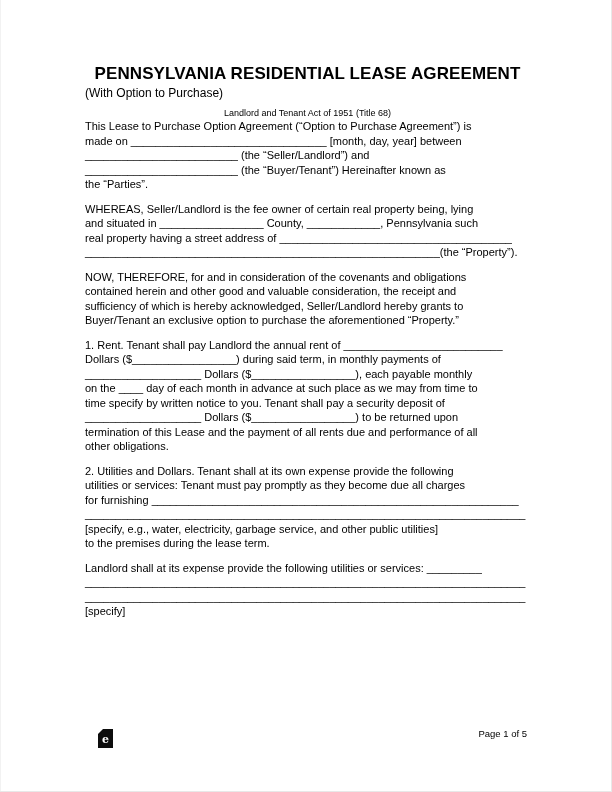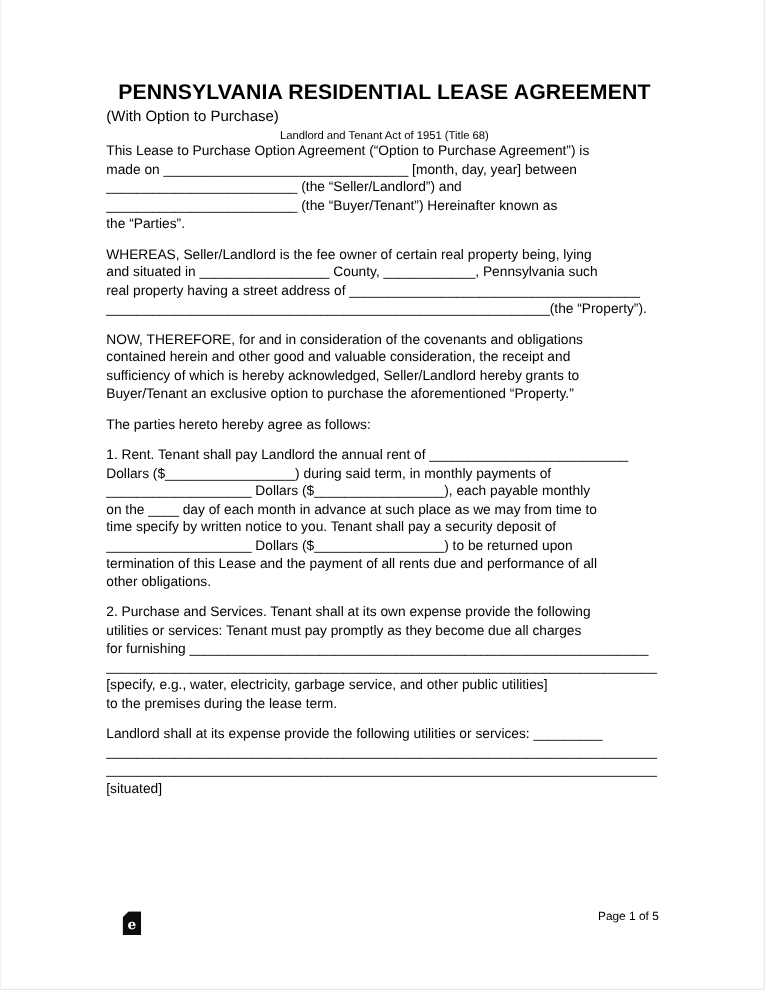--- a/index.html
+++ b/index.html
@@ -32,21 +32,21 @@
   .doc-subtitle {
     font-size: 12px;
     text-align: left;
     line-height: 15px;
     margin-top: 2px;
   }
   .doc-statute {
     font-size: 9px;
     text-align: center;
     line-height: 11px;
-    margin-top: 2px;
+    margin-top: 7px;
   }
   .para {
     white-space: pre-line;
     margin: 0 0 10px 0;
     word-break: break-word;
   }
   .para.first {
   }
   .b { font-weight: normal; }
   .footer-logo {
@@ -96,41 +96,40 @@
 and situated in _________________ County, ____________, Pennsylvania such
 real property having a street address of ______________________________________
 __________________________________________________________(the “Property”).</p>
 
 
   <p class="para">NOW, THEREFORE, for and in consideration of the covenants and obligations
 contained herein and other good and valuable consideration, the receipt and
 sufficiency of which is hereby acknowledged, Seller/Landlord hereby grants to
 Buyer/Tenant an exclusive option to purchase the aforementioned “Property.”</p>
 
-  <p class="para">The parties hereto hereby agree as follows:</p>
 
   <p class="para"><span>1. </span><span class="b">Rent</span><span>. Tenant shall pay Landlord the annual rent of __________________________
 Dollars ($_________________) during said term, in monthly payments of
 ___________________ Dollars ($_________________), each payable monthly
 on the ____ day of each month in advance at such place as we may from time to
 time specify by written notice to you. Tenant shall pay a security deposit of
 ___________________ Dollars ($_________________) to be returned upon
 termination of this Lease and the payment of all rents due and performance of all
 other obligations.</span></p>
 
-  <p class="para"><span>2. </span><span class="b">Purchase and Services</span><span>. Tenant shall at its own expense provide the following
+  <p class="para"><span>2. </span><span class="b">Utilities and Dollars</span><span>. Tenant shall at its own expense provide the following
 utilities or services: Tenant must pay promptly as they become due all charges
 for furnishing ____________________________________________________________
 ________________________________________________________________________
 [specify, e.g., water, electricity, garbage service, and other public utilities]
 to the premises during the lease term.</span></p>
 
   <p class="para">Landlord shall at its expense provide the following utilities or services: _________
 ________________________________________________________________________
 ________________________________________________________________________
-[situated]</p>
+[specify]</p>
 
   <div class="footer-logo">
     <span class="glyph">e</span>
   </div>
   <div class="page-num">Page 1 of 5</div>
 
 </div>
 
 </body></html>

